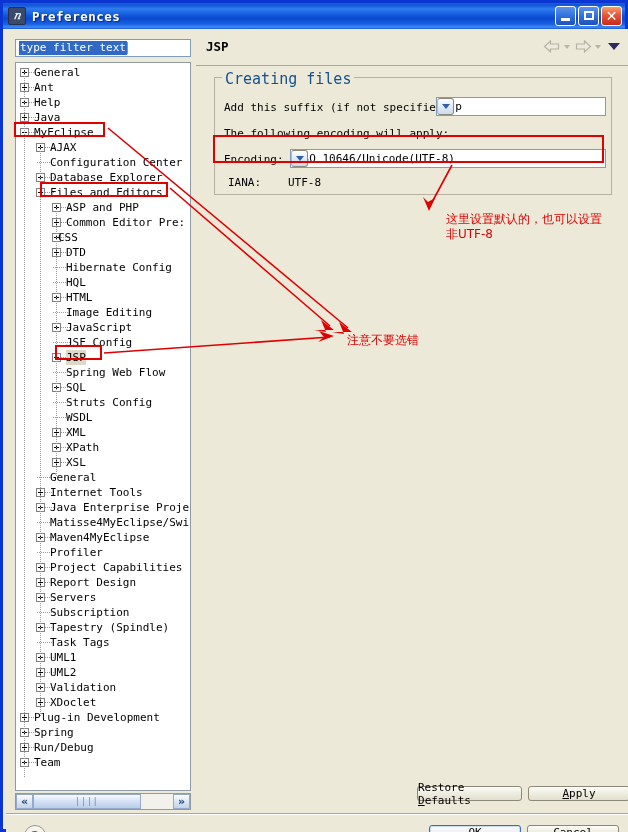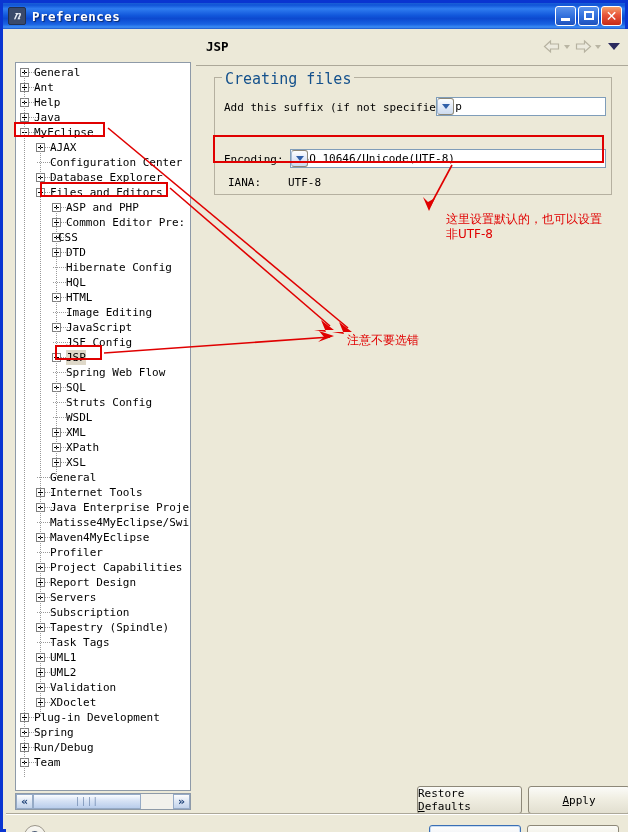--- a/index.html
+++ b/index.html
@@ -166,21 +166,21 @@
   
   .redbox{position:absolute;border:2px solid #e00000;box-sizing:border-box;pointer-events:none;}
   .ann{
     position:absolute;color:#e00000;font-size:12px;line-height:15px;white-space:pre;
     font-family:"DejaVu Sans","Liberation Sans",sans-serif;
   }
   .anno-svg{position:absolute;left:0;top:0;width:628px;height:832px;pointer-events:none;}
   .sep-full{position:absolute;left:0;top:785px;width:622px;height:1px;background:#ffffff;}
   .sep-full2{position:absolute;left:0;top:784px;width:622px;height:1px;background:#aca899;}
   .btn{
-    position:absolute;box-sizing:border-box;height:28px;
+    position:absolute;box-sizing:border-box;height:15px;
     background:linear-gradient(to bottom,#fbfbf8,#f0eee2 45%,#e2dfd0);
     border:1px solid #8d8878;border-radius:3px;
     color:#000;font-size:11px;
     display:flex;align-items:center;justify-content:center;
     font-family:"DejaVu Sans Mono","Liberation Mono",monospace;
   }
   .btn.default{
     border:1px solid #3a6fb5;
     box-shadow:inset 0 0 0 1px #c9dcf2;
     background:linear-gradient(to bottom,#fdfdfc,#eef1f6 45%,#dde5f0);
@@ -208,20 +208,24 @@
       <div class="wb min"></div>
       <div class="wb max"></div>
       <div class="wb close">
           <span class="x">✕</span>
         </div>
     </div>
   </div>
 
   <div class="client">
 
+    <div class="filterbox">
+      <span class="filtertext">type filter text</span>
+        <span class="caret"></span>
+    </div>
 
     <div class="treepanel">
       <div class="treeinner" id="tree-inner">
           <div class="trow" style="top: 2px;">
             <div class="dots" style="left: 13px;"></div>
             <div class="tbox" style="left: 4px;">
               <i class="h"></i>
               <i class="v"></i>
             </div>
             <div class="tlabel" style="left: 18px;">General</div>
@@ -593,20 +597,21 @@
       <div class="group-title">Creating files</div>
 
       <div class="lbl" style="left:28px;top:72px;">Add this suffix (if not specified):</div>
       <div class="combo" style="left:240px;top:68px;width:170px;">
         <span class="val">jsp</span>
         <span class="btn">
             <i class="dn"></i>
           </span>
       </div>
 
+      <div class="lbl" style="left:28px;top:98px;">The following encoding will apply:</div>
 
       <div class="lbl" style="left:28px;top:124px;"><span>Encoding:</span></div>
       <div class="combo" style="left:94px;top:120px;width:316px;">
         <span class="val">ISO 10646/Unicode(UTF-8)</span>
         <span class="btn">
             <i class="dn"></i>
           </span>
       </div>
 
       <div class="lbl" style="left:32px;top:147px;">IANA:</div>

